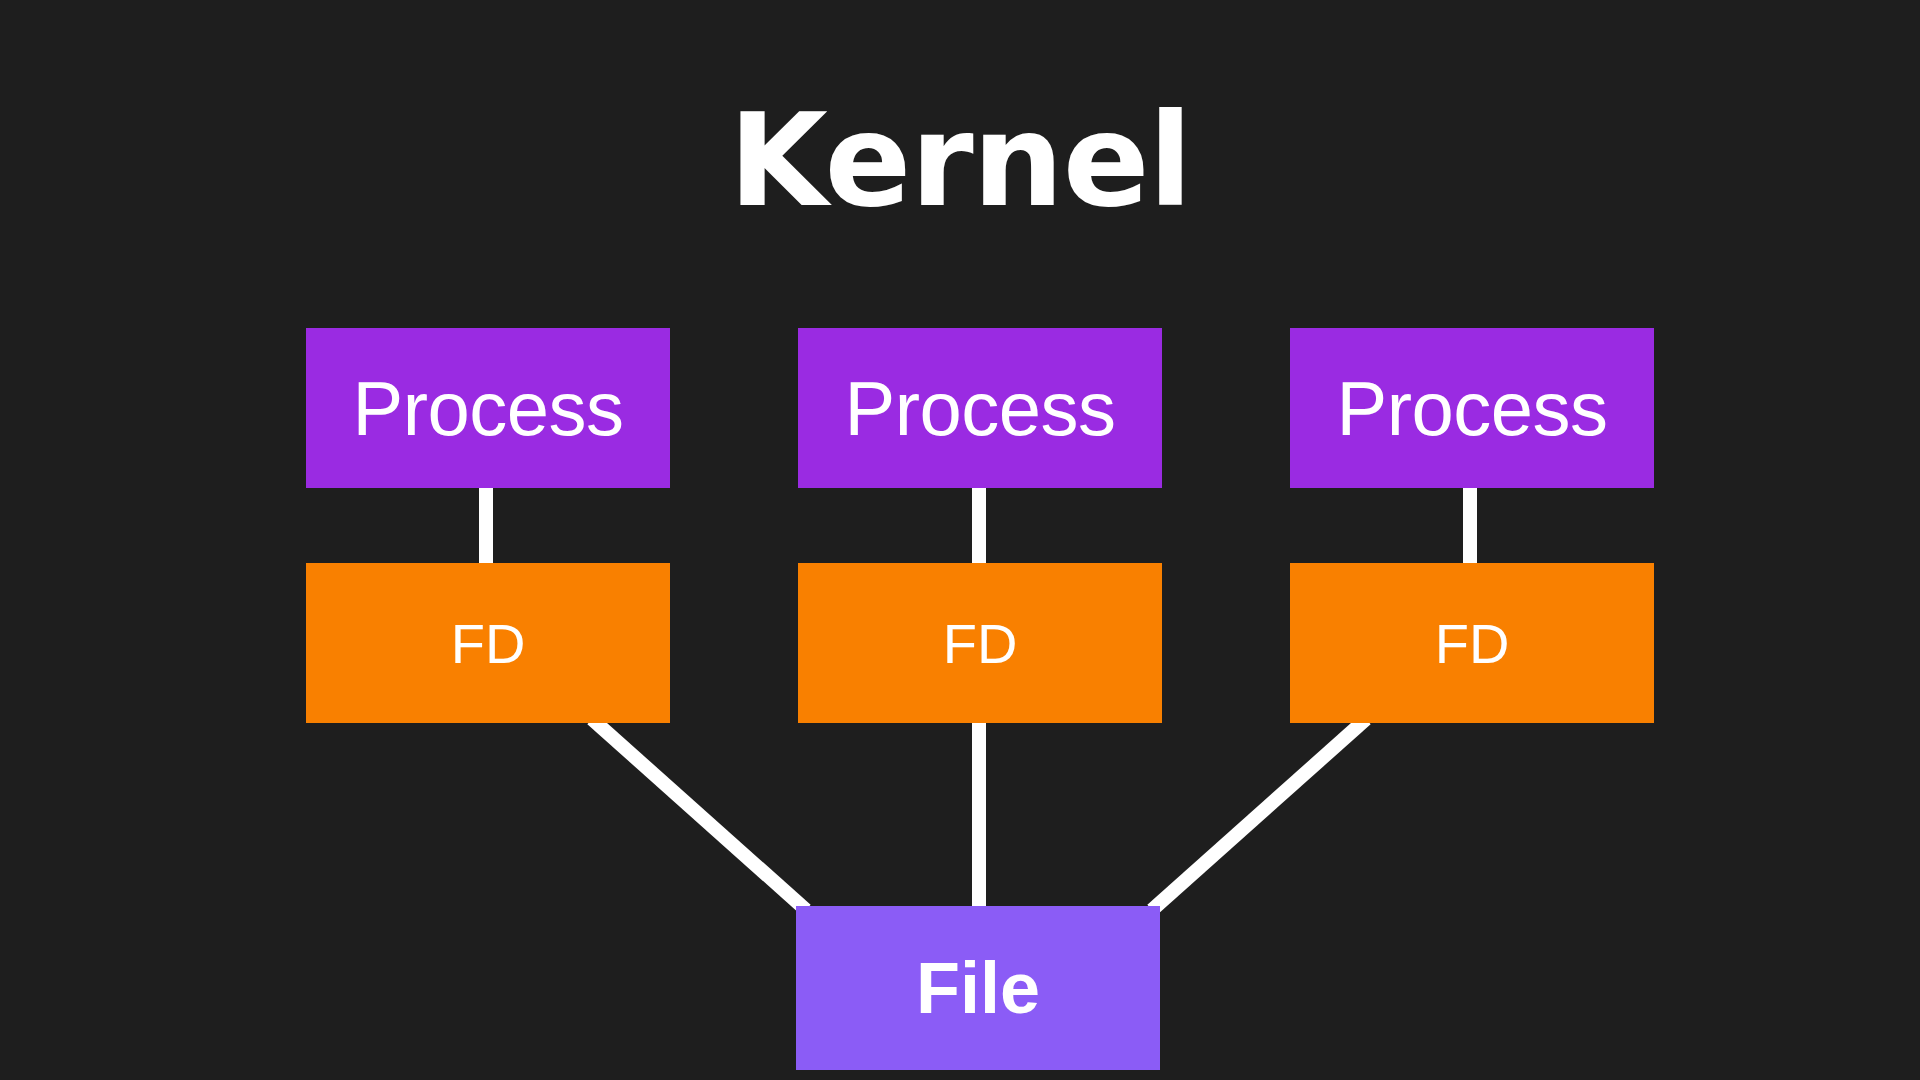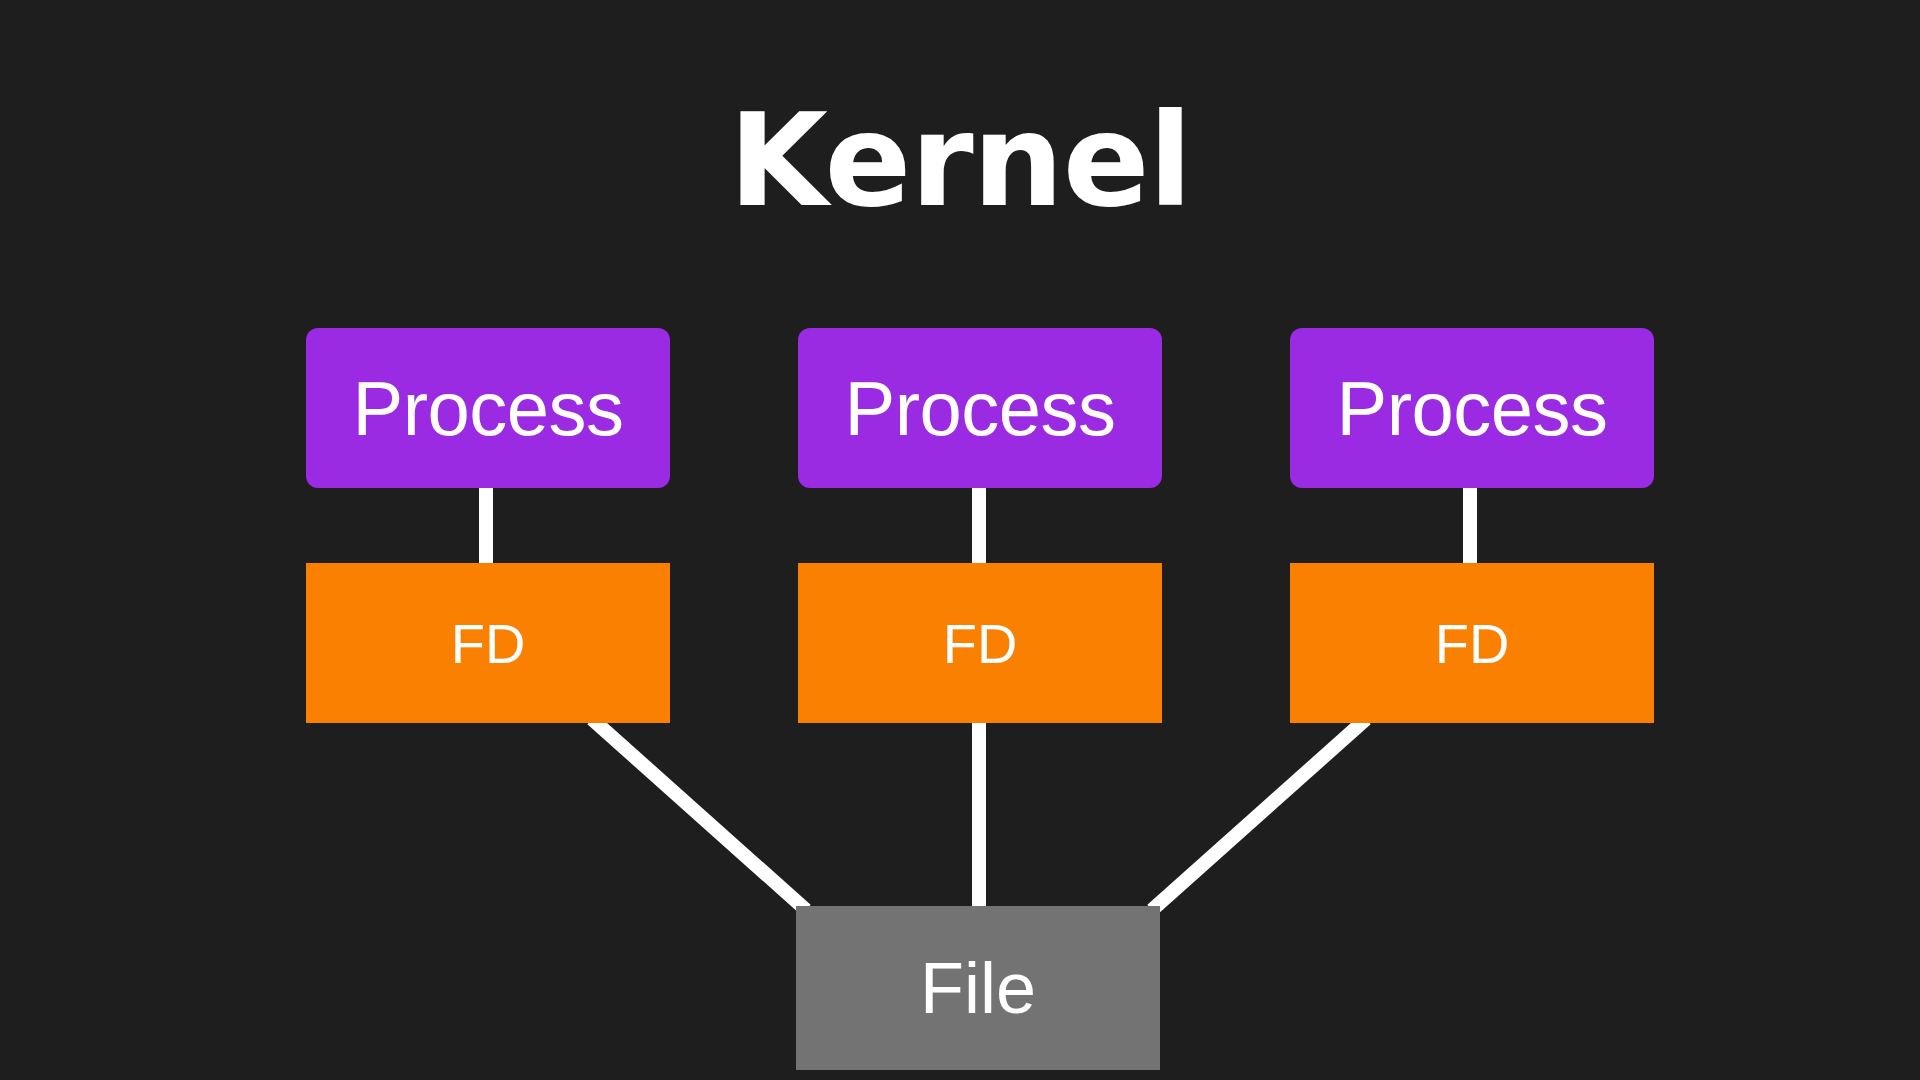--- a/index.html
+++ b/index.html
@@ -49,21 +49,20 @@
     color: #ffffff;
     font-family: "Liberation Sans", "DejaVu Sans", sans-serif;
     font-weight: 400;
     box-sizing: border-box;
     white-space: nowrap;
   }
   .node-process {
     background: #9a2be2;
     font-size: 76px;
     letter-spacing: -0.5px;
-    border-radius: 12px;
   }
   .node-fd {
     background: #f98000;
     font-size: 56px;
   }
   .node-file {
     background: #0acc0a;
     font-size: 72px;
   }
   .node-label {
@@ -105,17 +104,17 @@
   </div>
 
   <div class="node node-fd" style="left: 798px; top: 515px; width: 364px; height: 160px; background: rgb(249, 128, 0); color: rgb(255, 255, 255);">
     <span class="node-label">FD</span>
   </div>
 
   <div class="node node-fd" style="left: 1290px; top: 515px; width: 364px; height: 160px; background: rgb(249, 128, 0); color: rgb(255, 255, 255);">
     <span class="node-label">FD</span>
   </div>
 
-  <div class="node node-file" style="left: 796px; top: 858px; width: 364px; height: 164px; background: #737373; color: rgb(255, 255, 255);">
+  <div class="node node-file" style="left: 796px; top: 858px; width: 364px; height: 164px; background: #8b5cf6; color: rgb(255, 255, 255); font-weight: bold;">
     <span class="node-label">File</span>
   </div>
 
 </div>
 
 </body></html>

